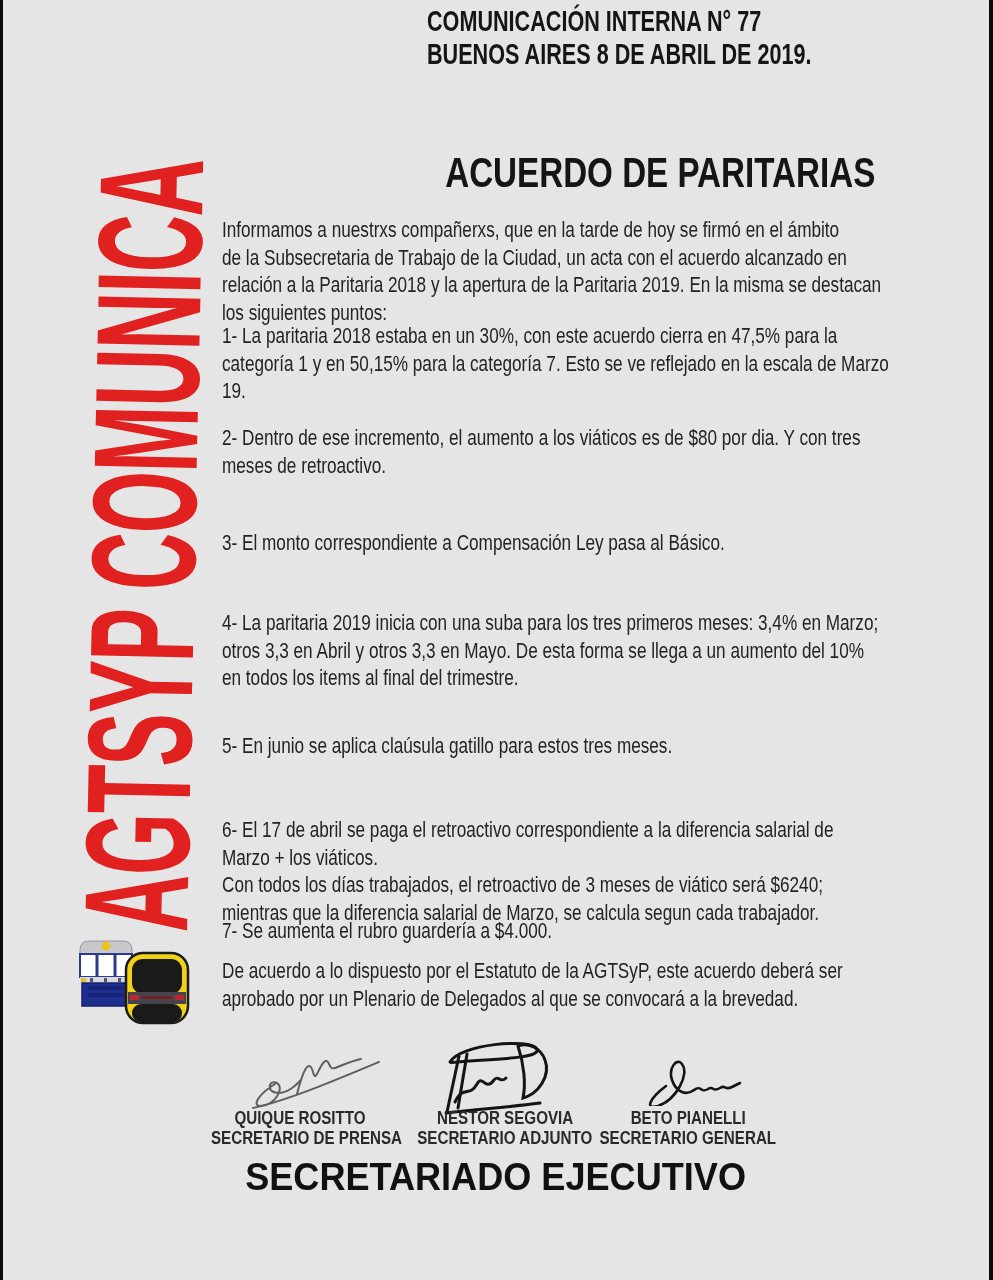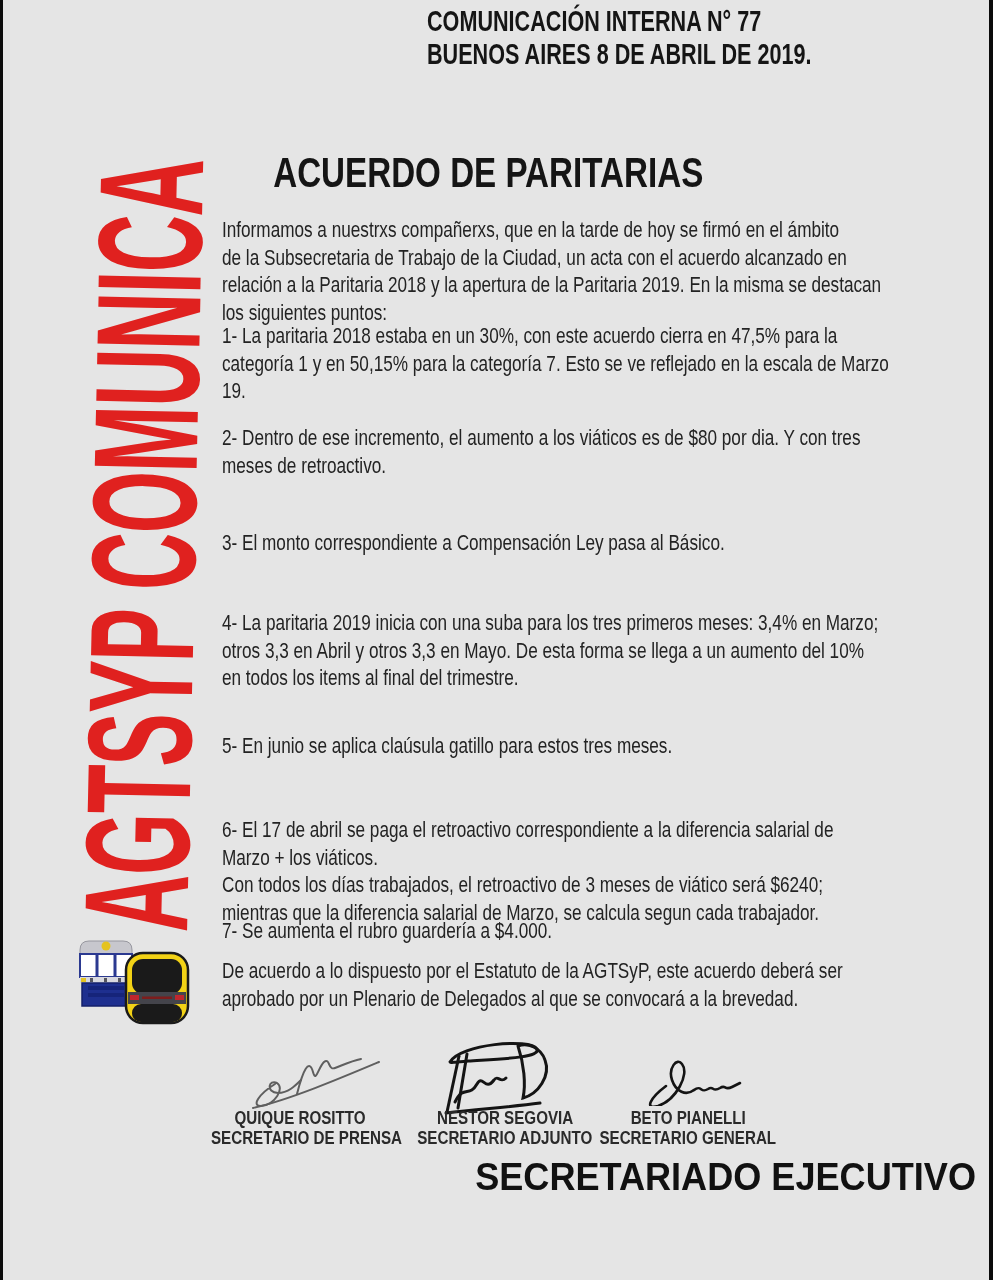--- a/index.html
+++ b/index.html
@@ -11,21 +11,21 @@
   .edge{position:absolute;top:0;bottom:0;background:#0b0b0b;}
   .edge.left{left:0;width:3px;}
   .edge.right{right:0;width:4px;}
 
   .header{
     position:absolute; left:427px; top:4px;
     font-weight:800; font-size:30px; line-height:33px; color:#151515;
     transform:scaleX(0.72); transform-origin:0 0; white-space:nowrap;
   }
 
-  .title-wrap{position:absolute; left:216px; top:150px; width:740px; text-align:left;}
+  .title-wrap{position:absolute; left:192px; top:150px; width:740px; text-align:right;}
   .title{
     display:inline-block; font-weight:800; font-size:42px; line-height:46px; color:#151515;
     transform:scaleX(0.79); transform-origin:50% 50%; white-space:nowrap;
   }
 
   .para{
     position:absolute; left:222px; width:960px;
     font-size:22px; line-height:27.5px; white-space:pre-line;
     transform:scaleX(0.78); transform-origin:0 0; color:#232323;
   }
@@ -38,21 +38,21 @@
   }
 
   .sig-svg{position:absolute;}
   .sig-col{position:absolute; width:220px; text-align:center; top:1108px;}
   .sig-col .nm, .sig-col .rl{
     display:inline-block; font-weight:700; font-size:18.5px; line-height:19.5px;
     color:#2a2a2a; white-space:nowrap;
     transform:scaleX(0.82); transform-origin:50% 50%;
   }
 
-  .footer-wrap{position:absolute; left:3px; right:4px; top:1156px; text-align:right;}
+  .footer-wrap{position:absolute; left:3px; right:4px; top:1156px; text-align:center;}
   .footer-text{
     display:inline-block; font-weight:800; font-size:38px; color:#111;
     transform:scaleX(0.95); transform-origin:50% 50%; white-space:nowrap;
   }
 </style>
 </head>
 <body>
 
 <div class="page">
   <div class="edge left"></div>

